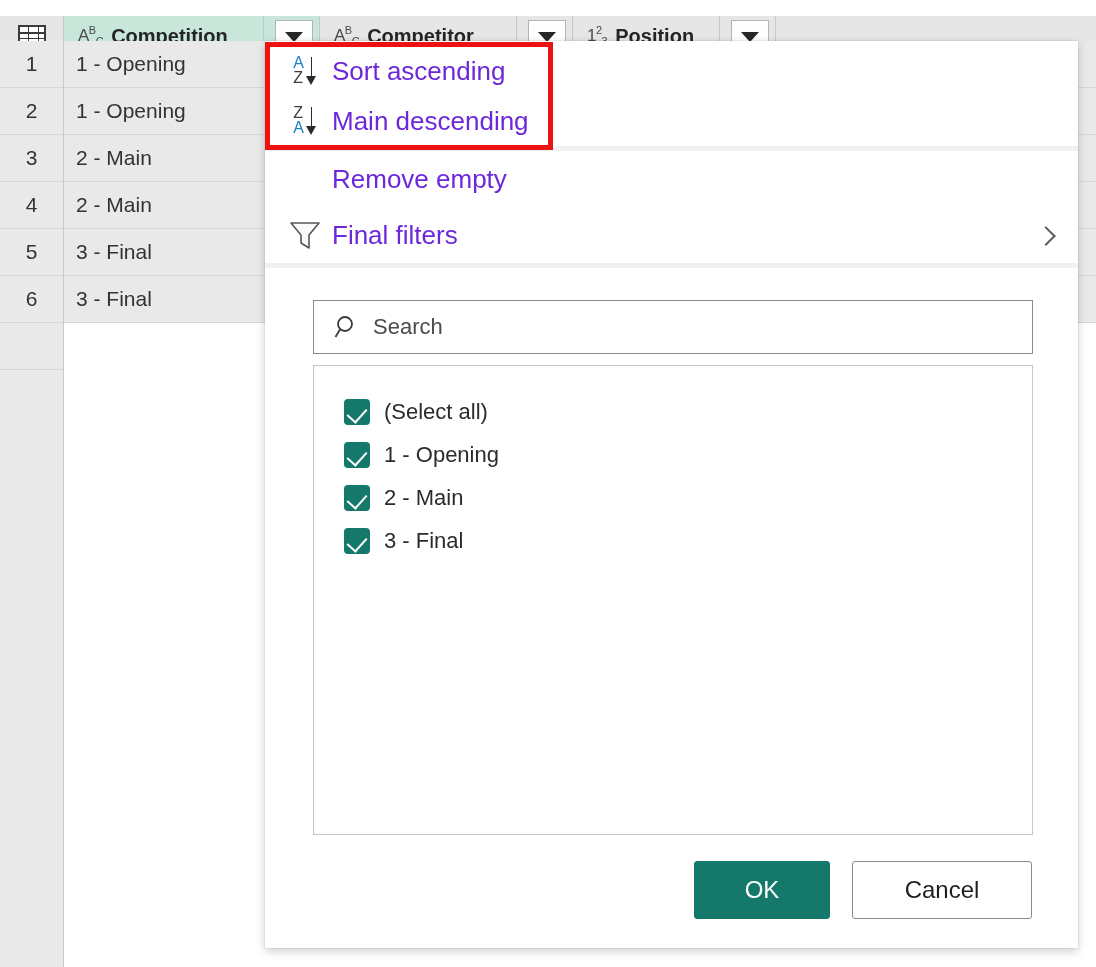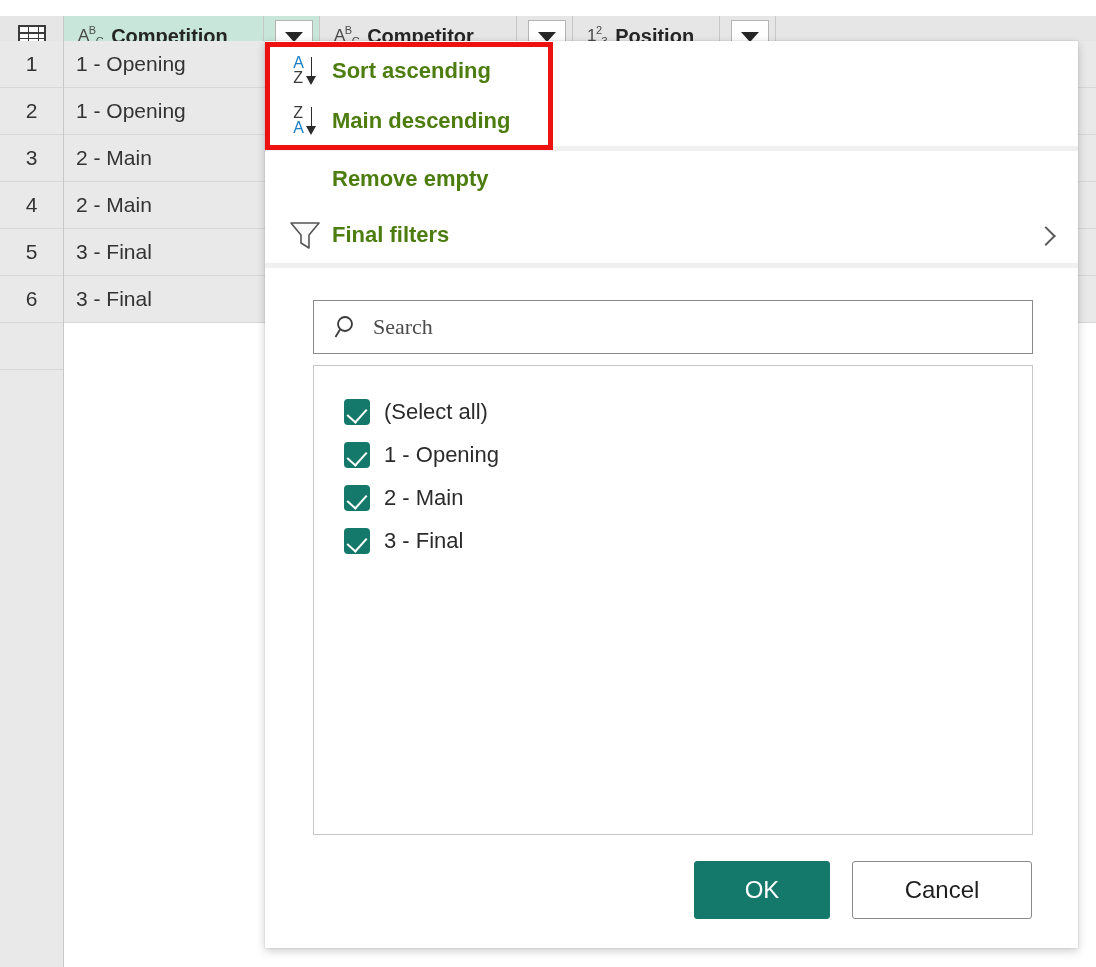--- a/index.html
+++ b/index.html
@@ -82,21 +82,21 @@
     box-shadow: 0 3px 9px rgba(0,0,0,0.20), 0 0 1px rgba(0,0,0,0.25);
   }
   .menu-item {
     display:flex; align-items:center; height:50px; padding-left:13px;
     cursor:default; position:relative;
   }
   .menu-item .mi-icon {
     width:54px; display:flex; align-items:center; justify-content:center; flex:none;
   }
   .menu-item .mi-label {
-    font-size:22px; color:#4d7c0f; white-space:nowrap;font-weight:bold;
+    font-size:26px; color:#6d28d9; white-space:nowrap;
   }
   .sort-section { padding-top:5px; }
   .sep { height:5px; background:#f0f0f0; }
 
   
   .sorticon { display:flex; align-items:center; gap:2px; }
   .sorticon .letters {
     display:flex; flex-direction:column; line-height:0.92;
     font-size:16px; font-weight:400;
   }
@@ -121,21 +121,21 @@
     transform-origin:center; rotate:45deg; margin-top:-1px;
   }
 
   
   .redbox {
     position:absolute; left:265px; top:42px; width:288px; height:108px;
     border:5px solid #ee1111; pointer-events:none;
   }
 
   
-  .search-wrap { position:absolute; left:48px; top:259px; width:720px; height:54px;font-family:Liberation Serif, serif; }
+  .search-wrap { position:absolute; left:48px; top:259px; width:720px; height:54px; }
   .search-box {
     width:100%; height:100%; border:1px solid #8a8a8a; background:#fff;
     display:flex; align-items:center; padding-left:20px; gap:13px;
   }
   .search-text { font-size:22px; color:#4b4b4b; }
 
   
   .listbox {
     position:absolute; left:48px; top:324px; width:720px; height:470px;
     border:1px solid #c6c6c6; background:#fff; padding-top:24px;

